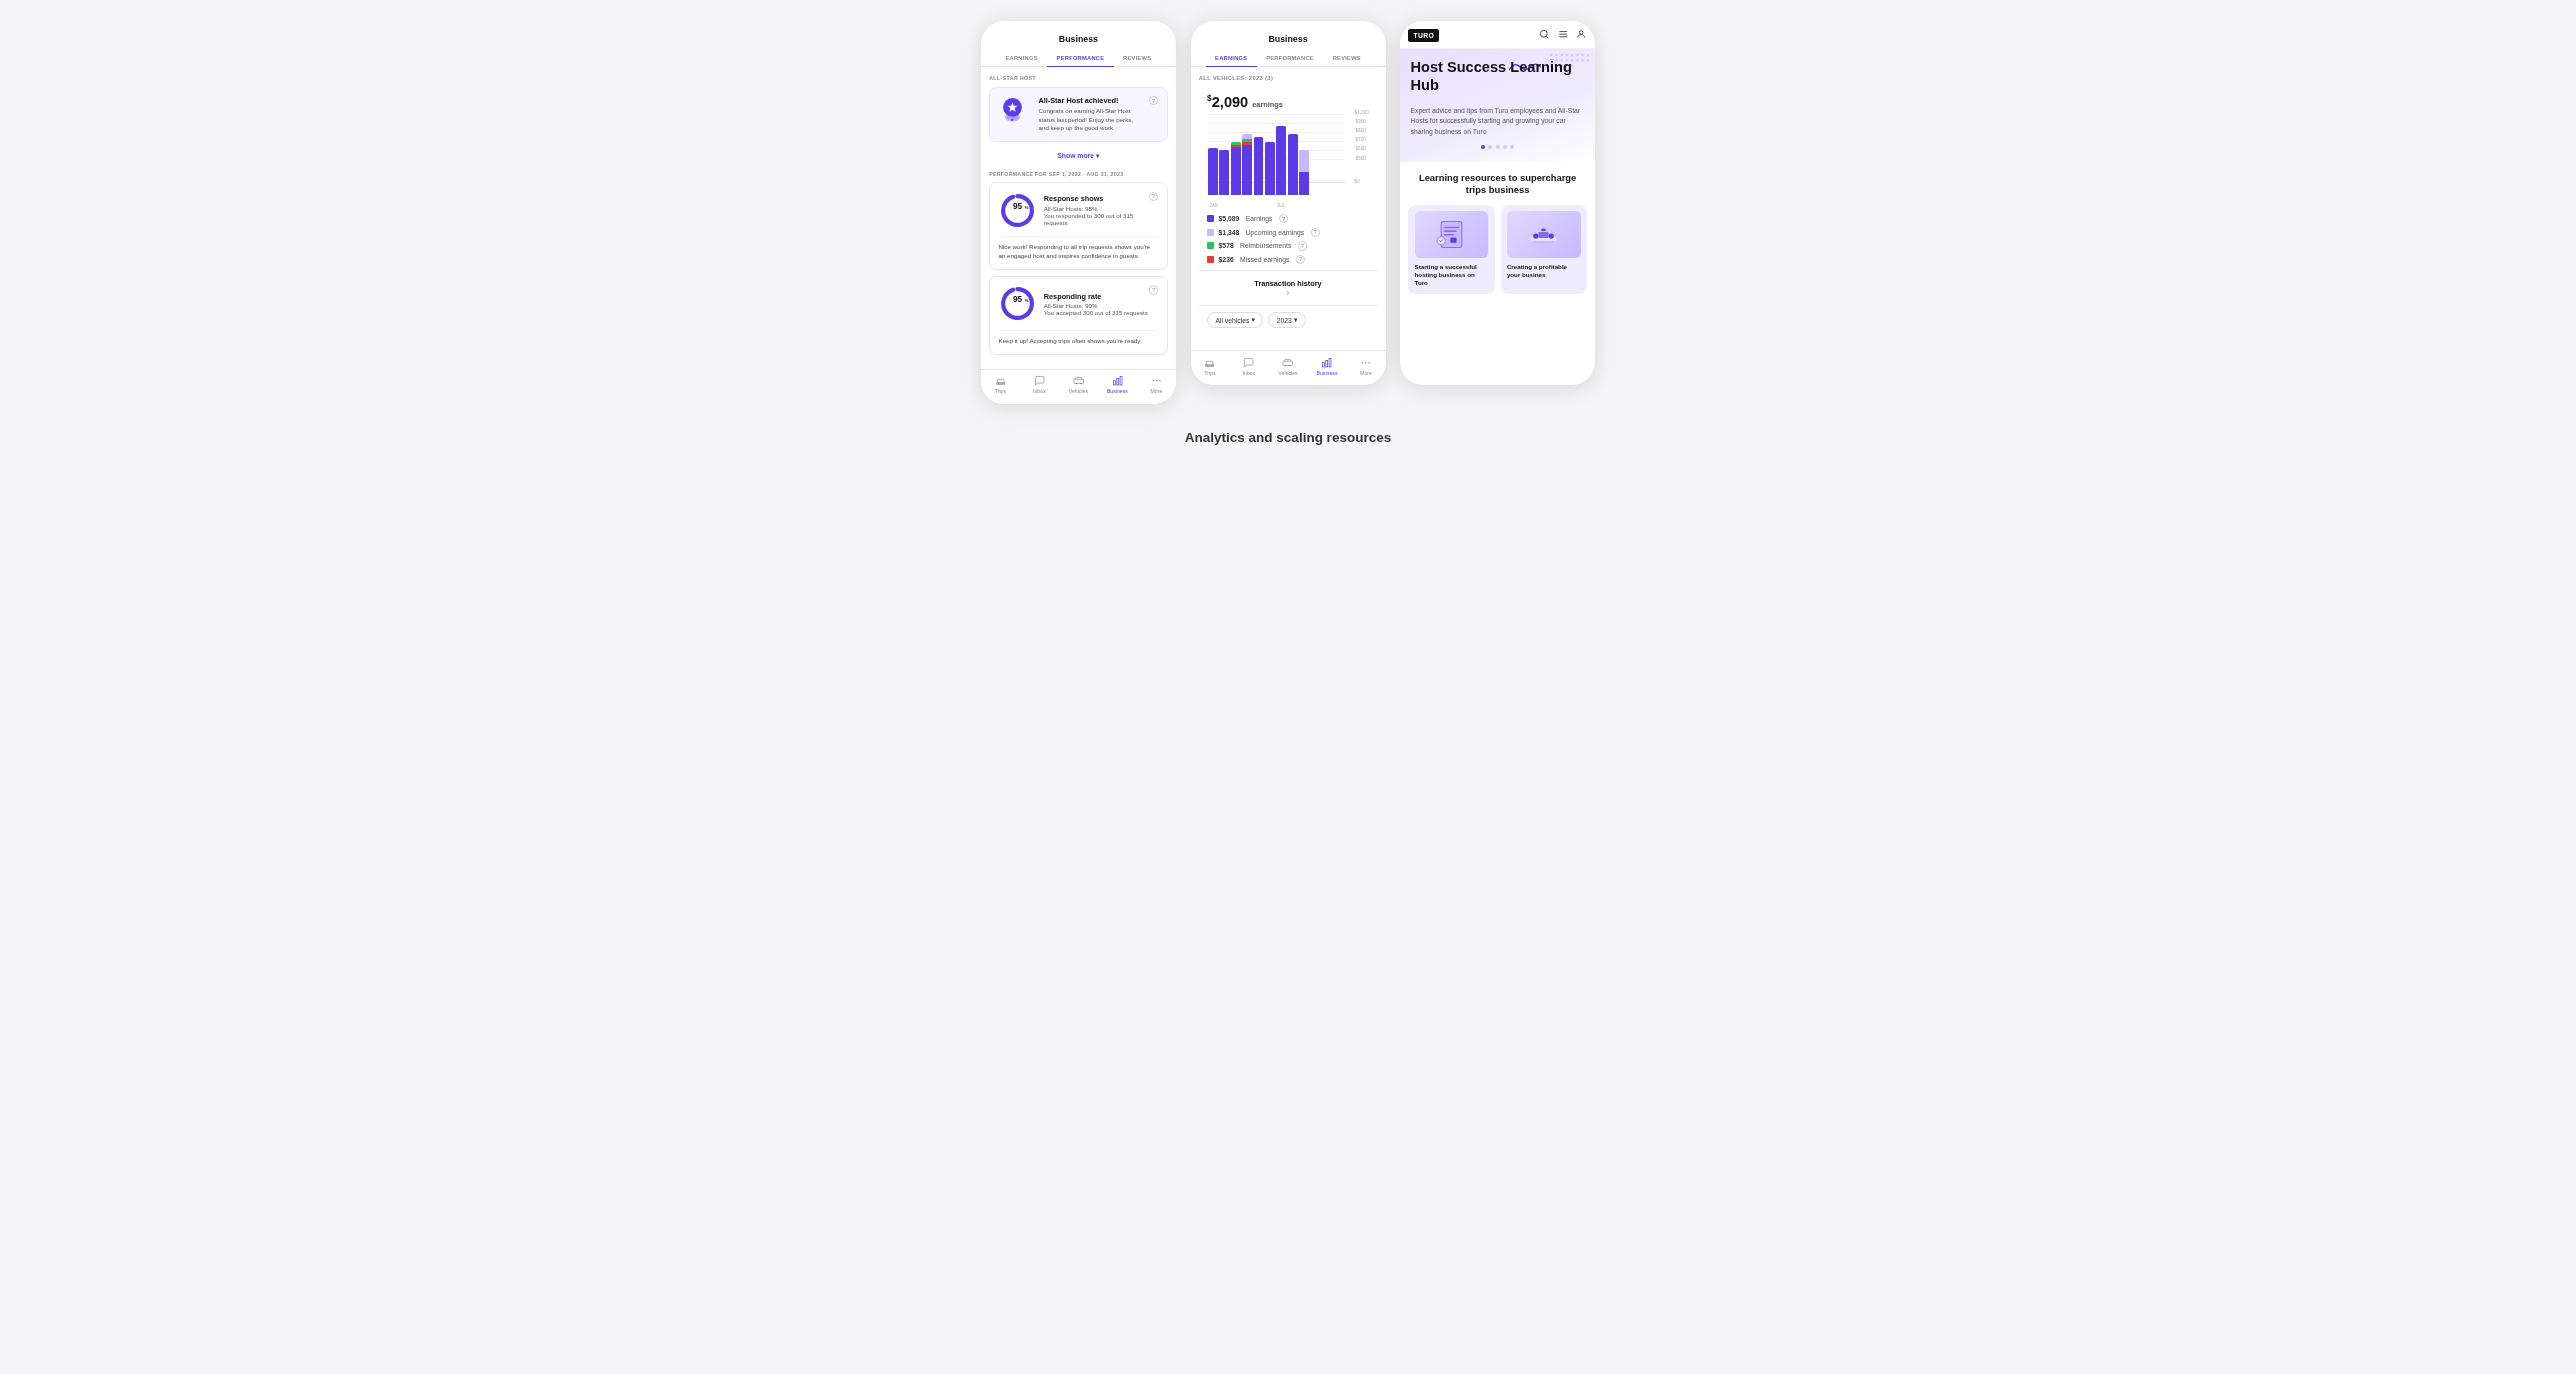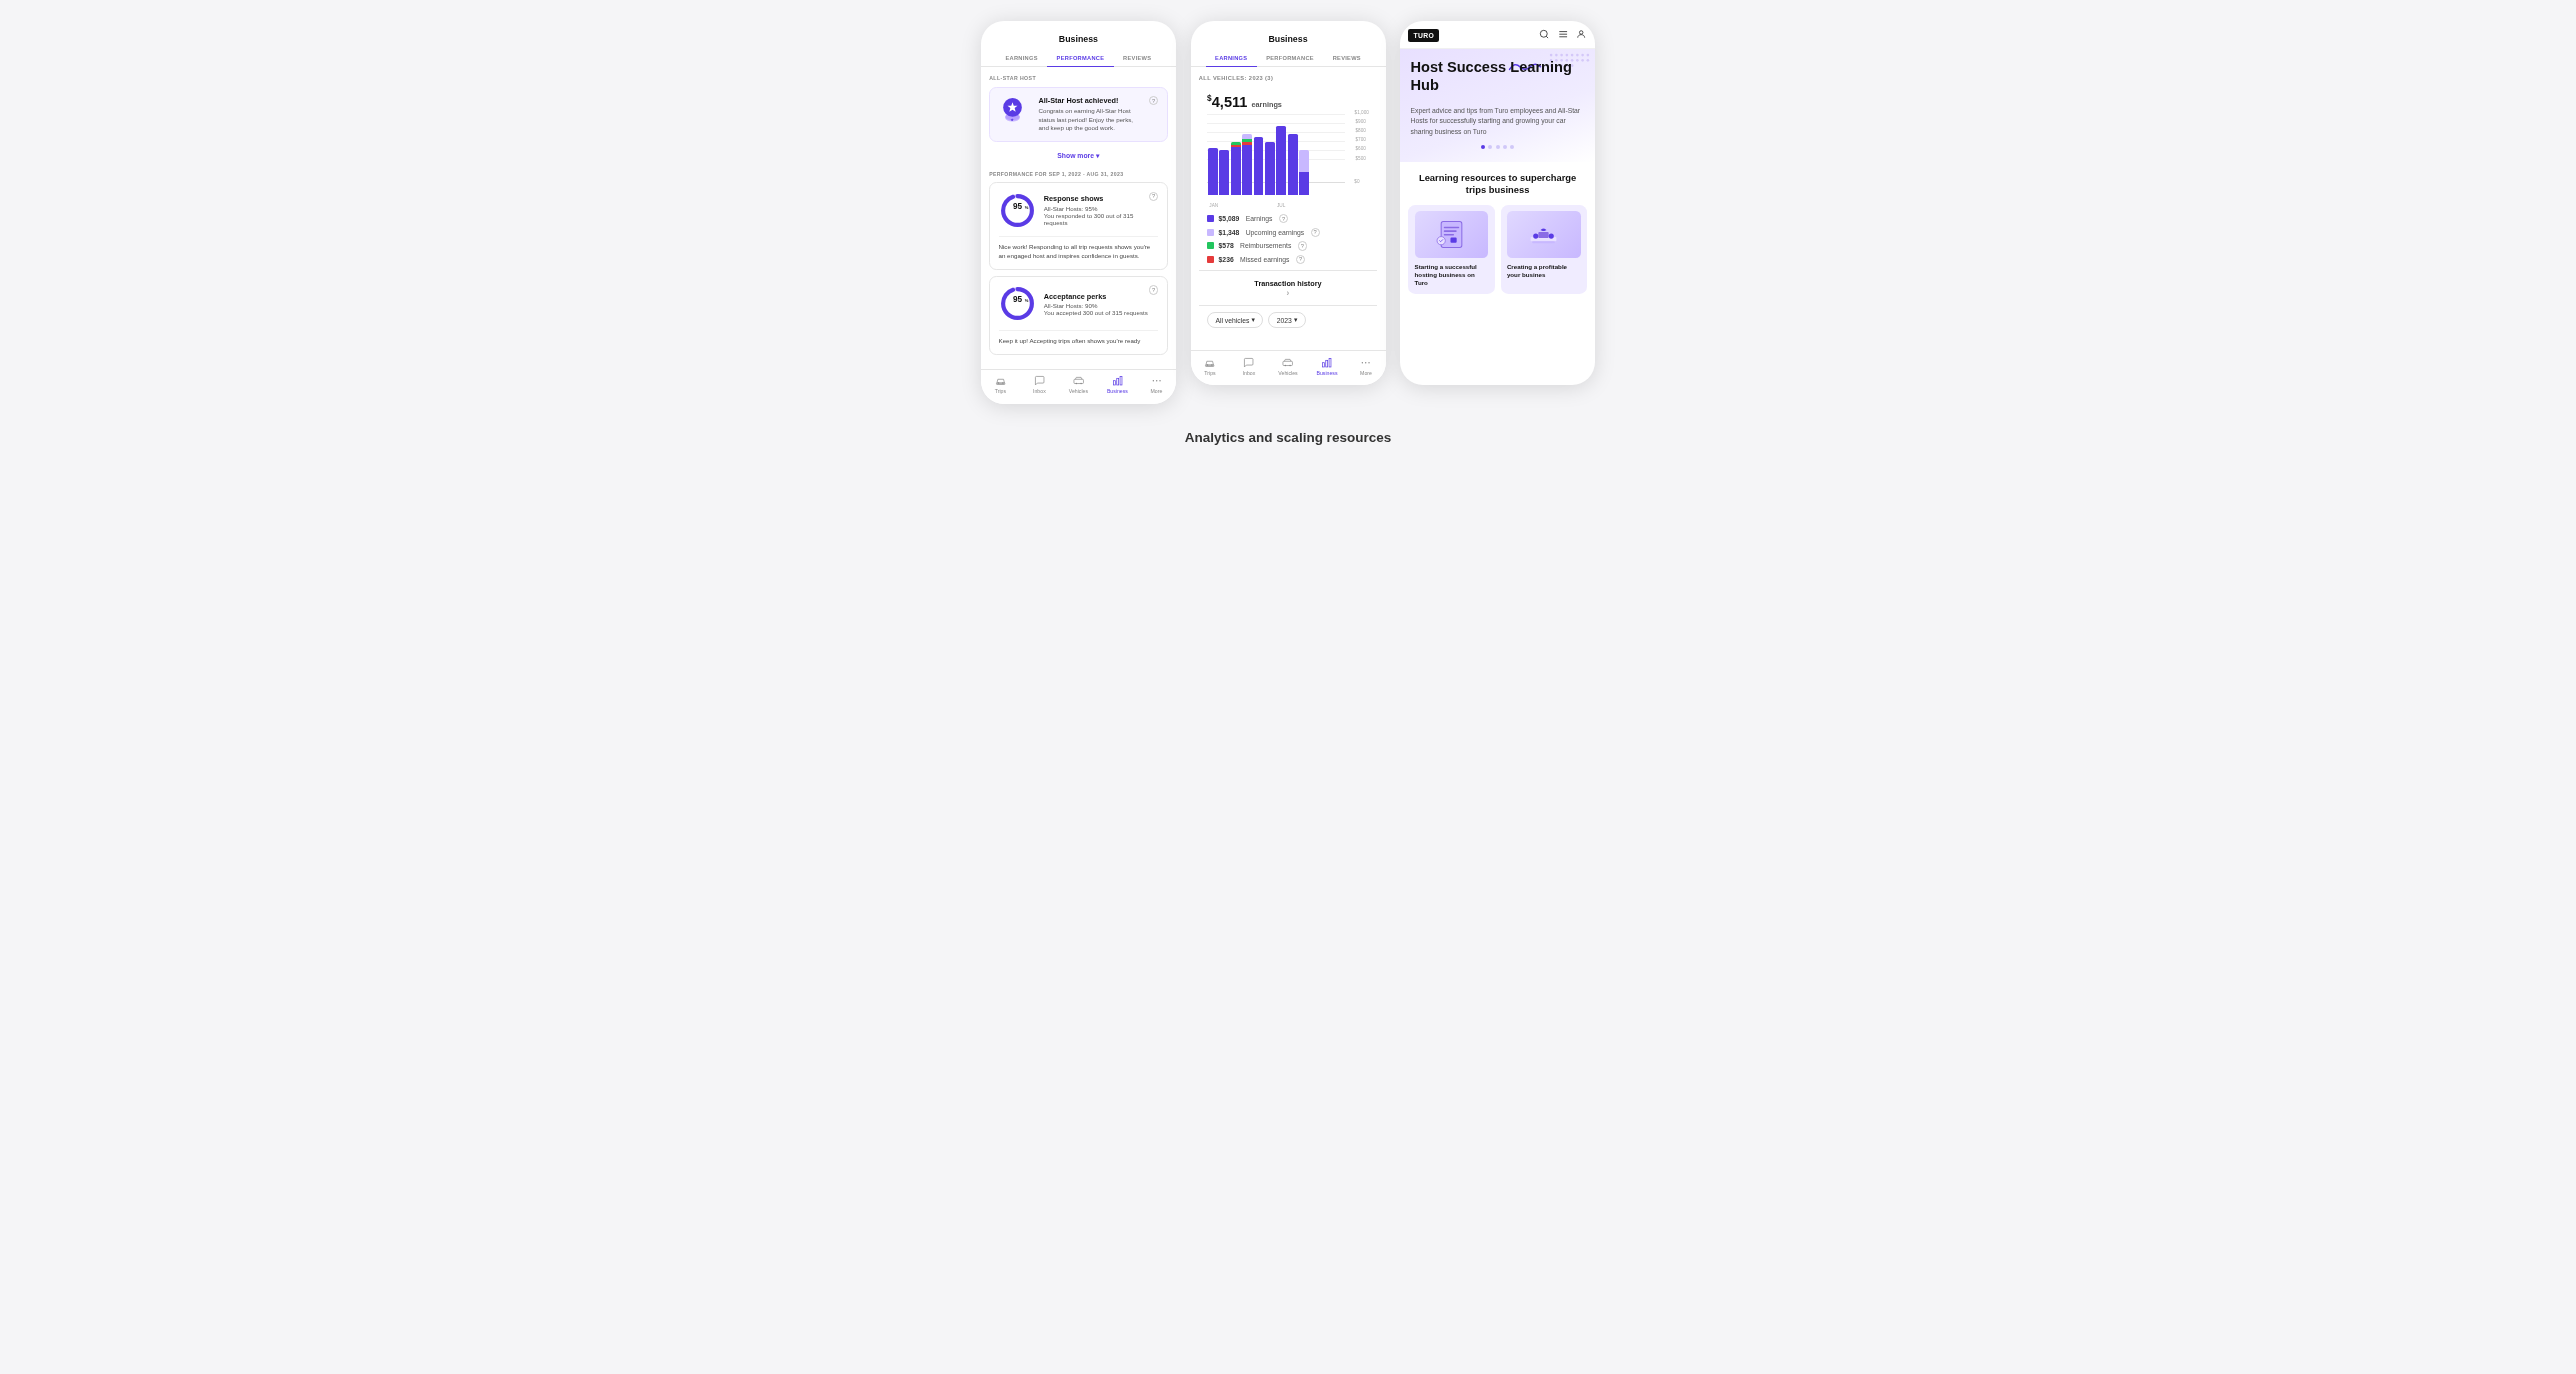--- a/index.html
+++ b/index.html
@@ -563,21 +563,21 @@
           <div class="metric-row">
             <div class="donut-wrap">
               <svg viewBox="0 0 72 72" width="37" height="37">
                 <circle cx="36" cy="36" r="28" fill="none" stroke="#e8e0ff" stroke-width="8"></circle>
                 <circle cx="36" cy="36" r="28" fill="none" stroke="#5a3be5" stroke-width="8" stroke-dasharray="166 10" stroke-linecap="round" transform="rotate(-90 36 36)"></circle>
                 <text x="36" y="33" text-anchor="middle" font-size="16" font-weight="800" fill="#111">95</text>
                 <text x="50" y="33" text-anchor="start" font-size="8" font-weight="700" fill="#111">%</text>
               </svg>
             </div>
             <div class="metric-info">
-              <h3>Acceptance perks</h3>
+              <h3>Responding rate</h3>
               <div class="sub">All-Star Hosts: 90%</div>
               <div class="sub">You accepted 300 out of 315 requests</div>
             </div>
           </div>
           <div class="help-icon">?</div>
         </div>
         <div class="metric-note">Keep it up! Accepting trips often shows you're ready</div>
       </div>
     </div>
 
@@ -630,21 +630,21 @@
     <div class="tabs">
       <div class="tab active">EARNINGS</div>
       <div class="tab">PERFORMANCE</div>
       <div class="tab">REVIEWS</div>
     </div>
 
     <div class="phone-content">
       <div class="earnings-label">ALL VEHICLES: 2023 (3)</div>
       <div class="earnings-amount">
         <div class="earnings-big">
-          <sup>$</sup><span>4,511</span>
+          <sup>$</sup><span>2,090</span>
           <span class="earnings-sub">earnings</span>
         </div>
       </div>
 
       <div class="chart-area">
         <div style="position:relative; height:94px;">
 
           <div style="position:absolute;top:0;left:0;right:24px;bottom:12.5px;">
             <div style="position:absolute;top:0;left:0;right:0;height:0.5px;background:#f0f0f0;">
               <span style="position:absolute;right:-24px;top:-3.6px;font-size:4.7px;color:#aaa;">$1,000</span>

